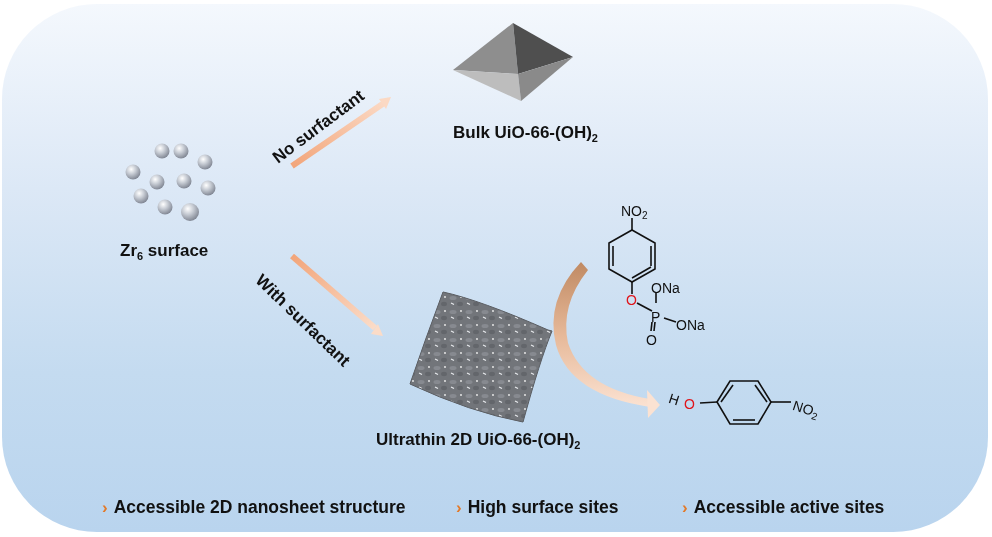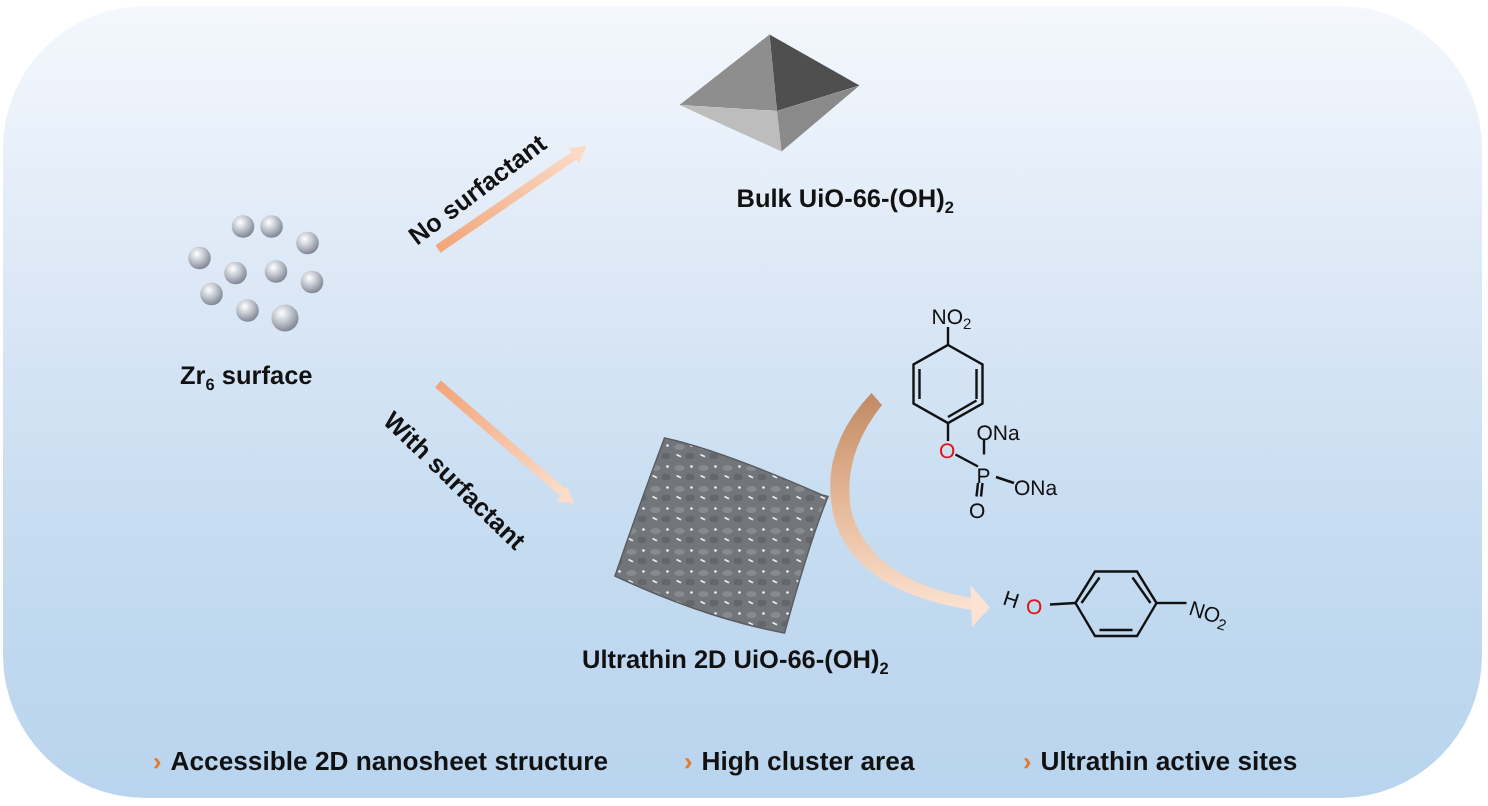--- a/index.html
+++ b/index.html
@@ -127,34 +127,34 @@
 </svg>
 
 <div class="lbl" style="left:120px; top:241px;">
   <span>Zr</span><sub>6</sub><span> surface</span>
 </div>
 
 <div class="rot" style="left:275px; top:150px; transform: rotate(-37deg);">No surfactant</div>
 
 <div class="rot" style="left:258px; top:268px; transform: rotate(44deg);">With surfactant</div>
 
-<div class="lbl" style="left:453px; top:123px;margin-left:38px;">
+<div class="lbl" style="left:453px; top:123px;">
   <span>Bulk UiO-66-(OH)</span><sub>2</sub>
 </div>
 
-<div class="lbl" style="left:388px; top:430px;">
+<div class="lbl" style="left:376px; top:430px;">
   <span>Ultrathin 2D UiO-66-(OH)</span><sub>2</sub>
 </div>
 
 <div class="bullets">
   <div class="bullet" style="left:102px;">
     <span class="chev">›</span>
     <span>Accessible 2D nanosheet structure</span>
   </div>
   <div class="bullet" style="left:456px;">
     <span class="chev">›</span>
-    <span>High cluster area</span>
+    <span>High surface sites</span>
   </div>
   <div class="bullet" style="left:682px;">
     <span class="chev">›</span>
-    <span>Ultrathin active sites</span>
+    <span>Accessible active sites</span>
   </div>
 </div>
 
 </body></html>

